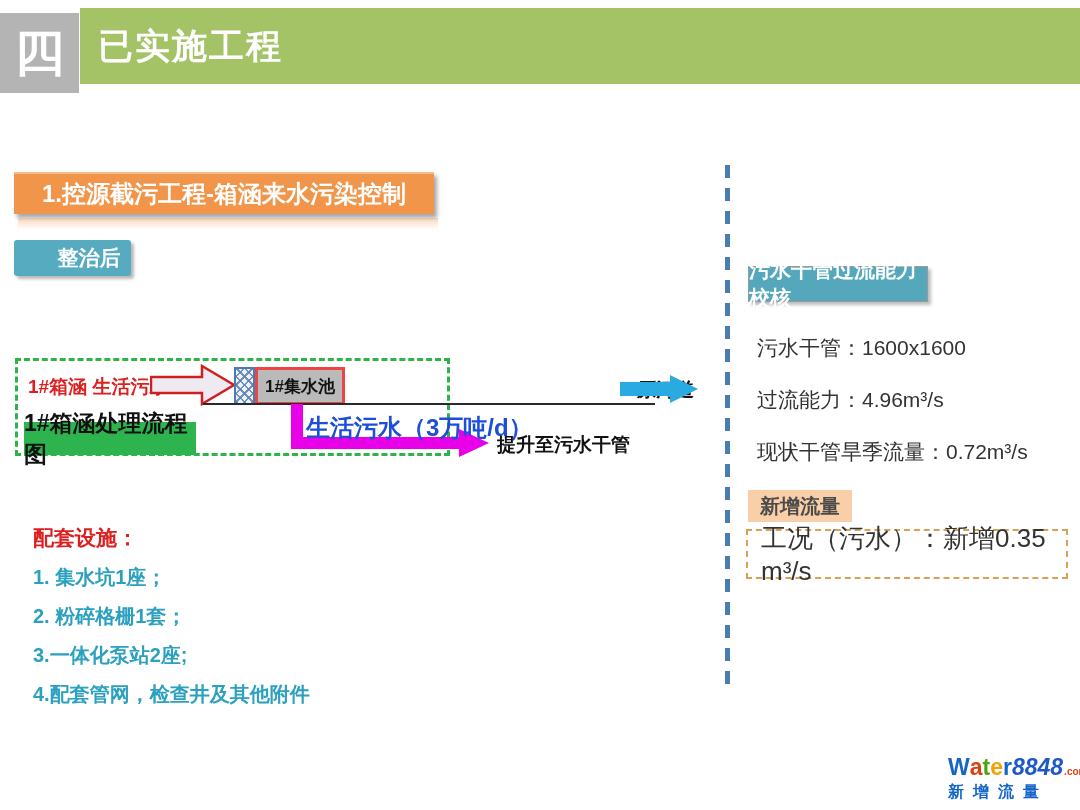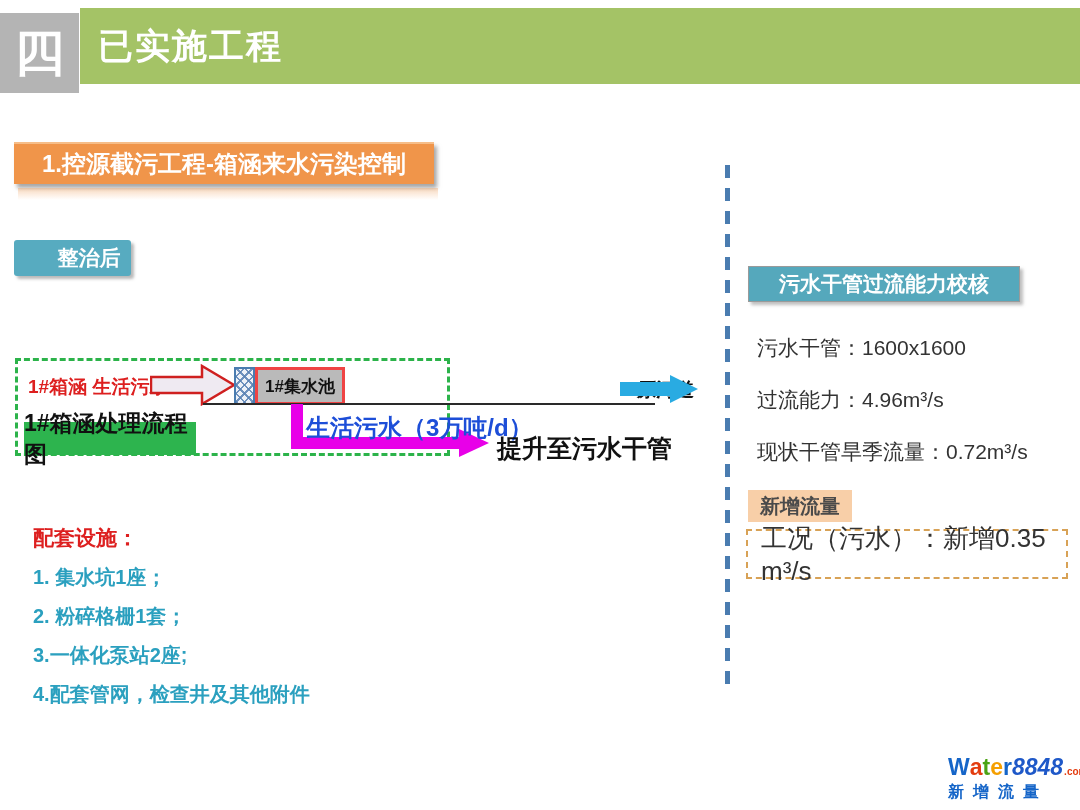--- a/index.html
+++ b/index.html
@@ -8,21 +8,21 @@
 
   
   .green-bar{position:absolute;left:80px;top:8px;width:1000px;height:76px;background:#a4c366;
     display:flex;align-items:center;padding-left:18px;box-sizing:border-box;}
   .green-bar .title{color:#ffffff;font-size:35px;font-weight:bold;letter-spacing:2px;}
   .num-box{position:absolute;left:0;top:13px;width:79px;height:80px;background:#b4b4b4;
     display:flex;align-items:center;justify-content:center;}
   .num-box span{color:#ffffff;font-size:50px;font-weight:bold;}
 
   
-  .banner{position:absolute;left:14px;top:142px;width:420px;height:42px;background:#f0954a;
+  .banner{position:absolute;left:14px;top:172px;width:420px;height:42px;background:#f0954a;
     border-top:2px solid #f6bd88;display:flex;align-items:center;justify-content:center;
     box-shadow:3px 4px 4px rgba(110,110,110,0.6);box-sizing:border-box;}
   .banner span{color:#ffffff;font-size:24px;font-weight:bold;}
   .banner::after{content:"";position:absolute;left:4px;right:-4px;top:calc(100% + 4px);height:12px;
     background:linear-gradient(to bottom,rgba(240,149,74,0.35),rgba(240,149,74,0));}
 
   
   .stage-badge{position:absolute;left:14px;top:240px;width:84px;height:36px;background:#57abc0;
     border-radius:3px;display:flex;align-items:center;justify-content:center;
     box-shadow:3px 3px 3px rgba(130,130,130,0.55);padding-left:33px;}
@@ -44,36 +44,36 @@
   .sump-box span{color:#111111;font-size:17px;font-weight:bold;}
   .river-line{position:absolute;left:203px;top:403px;width:452px;height:2px;background:#2a2a2a;}
   .river-label{position:absolute;left:637px;top:353px;color:#111111;font-size:19px;font-weight:bold;margin-top:24px;}
   .cyan-arrow{position:absolute;left:620px;top:375px;}
   .lift-flow{position:absolute;left:0;top:0;}
   .mag-v{position:absolute;left:291px;top:404px;width:12px;height:45px;background:#e800e8;}
   .mag-h{position:absolute;left:291px;top:437px;width:169px;height:12px;background:#e800e8;}
   .mag-head{position:absolute;left:459px;top:429px;width:0;height:0;
     border-left:30px solid #e800e8;border-top:14px solid transparent;border-bottom:14px solid transparent;}
   .flow-volume-label{position:absolute;left:306px;top:412px;color:#1d4ed8;font-size:24px;font-weight:bold;}
-  .lift-destination-label{position:absolute;left:497px;top:432px;color:#111111;font-size:25px;font-weight:bold;}
+  .lift-destination-label{position:absolute;left:497px;top:432px;color:#111111;font-size:19px;font-weight:bold;}
   .caption-box{position:absolute;left:24px;top:422px;width:172px;height:33px;background:#2db44e;
     display:flex;align-items:center;justify-content:center;}
   .caption-box span{color:#111111;font-size:23px;font-weight:bold;}
 
   
   .facilities{position:absolute;left:33px;top:524px;}
   .facilities-title{color:#dd1f1f;font-size:21px;font-weight:bold;margin-bottom:12px;}
   .facilities-item{color:#2ba0bf;font-size:20px;font-weight:bold;margin-bottom:12px;}
 
   
   .divider{position:absolute;left:725px;top:165px;width:5px;height:526px;
     background:repeating-linear-gradient(to bottom,#4a7cb0 0 13px,transparent 13px 23px);}
 
   
-  .capacity-title{position:absolute;left:748px;top:266px;width:272px;height:36px;background:#55a8bc;
+  .capacity-title{position:absolute;left:748px;top:266px;width:180px;height:36px;background:#55a8bc;
     border:1px solid #9a9a9a;box-sizing:border-box;display:flex;align-items:center;justify-content:center;
     box-shadow:3px 3px 3px rgba(130,130,130,0.5);}
   .capacity-title span{color:#ffffff;font-size:21px;font-weight:bold;}
   .capacity-lines{position:absolute;left:757px;top:334px;}
   .capacity-line{color:#333333;font-size:21px;margin-bottom:24px;}
   .newflow-badge{position:absolute;left:748px;top:490px;width:104px;height:32px;background:#f8cfa8;
     display:flex;align-items:center;justify-content:center;}
   .newflow-badge span{color:#4a4a4a;font-size:20px;font-weight:600;}
   .workcase-box{position:absolute;left:746px;top:529px;width:322px;height:50px;
     border:2px dashed #d8a256;box-sizing:border-box;display:flex;align-items:center;padding-left:13px;background:#ffffff;}

